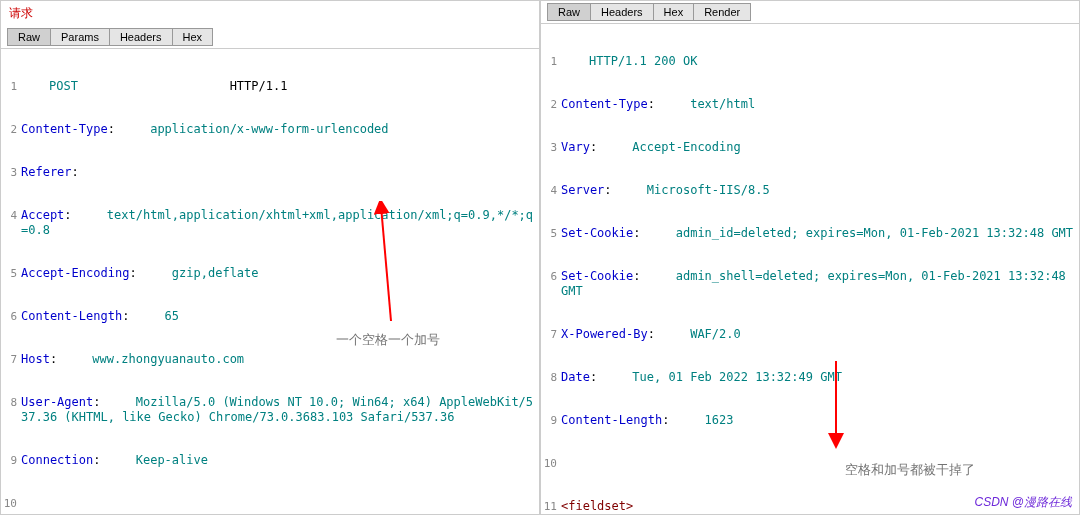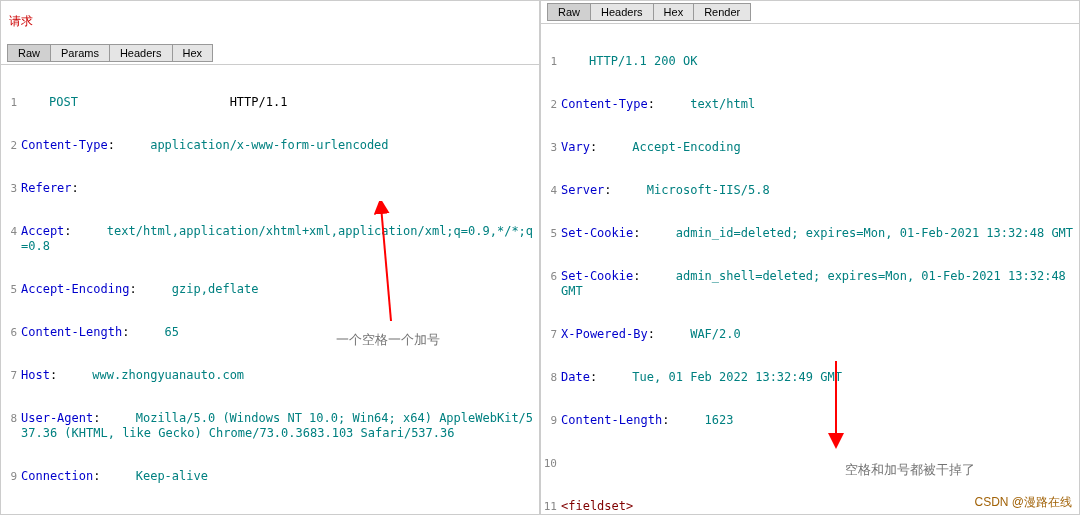--- a/index.html
+++ b/index.html
@@ -1,33 +1,33 @@
 <!DOCTYPE html>
 <html><head>
 <meta charset="utf-8">
 <style>
 * { box-sizing: border-box; margin: 0; padding: 0; }
 body { font-family: "Microsoft YaHei", sans-serif; font-size: 12px; background: #fff; width: 1080px; height: 515px; overflow: hidden; position: relative; }
 .container { display: flex; width: 100%; height: 100%; }
 .panel { flex: 1; border: 1px solid #ccc; display: flex; flex-direction: column; overflow: hidden; position: relative; }
-.panel-title { color: #c00; font-size: 12px; padding: 12px 8px; }
+.panel-title { color: #c00; font-size: 12px; padding: 4px 8px; }
 .tabs { display: flex; padding: 2px 6px; gap: 0; }
 .tab { border: 1px solid #999; background: #e5e5e5; padding: 2px 10px; font-size: 11px; cursor: pointer; margin-right: -1px; }
 .tab.active { background: #d0d0d0; text-align: right; }
 .code-area { flex: 1; font-family: Consolas, monospace; font-size: 12px; white-space: pre; overflow: auto; padding: 2px; border-top: 1px solid #ccc; }
 .line { display: flex; align-items: baseline; line-height: 15px; }
 .gutter { width: 18px; text-align: right; color: #888; padding-right: 4px; flex-shrink: 0; font-size: 11px; }
 .code { flex: 1; white-space: pre-wrap; word-break: break-all; }
 .blue { color: #0000cc; }
 .teal { color: #008080; margin-left: 28px; }
 .black { color: #000; }
 .maroon { color: #800000; }
 .annotation { position: absolute; color: #737373; font-size: 13px; pointer-events: none; }
 .arrow { position: absolute; pointer-events: none; }
-.watermark { position: absolute; right: 8px; bottom: 4px; color: #a16207; font-size: 12px; }
+.watermark { position: absolute; right: 8px; bottom: 4px; color: #6d28d9; font-size: 12px; font-style: italic; }
 </style>
 </head>
 <body>
 
 <div class="container">
 
   <div class="panel">
     <div class="panel-title">请求</div>
     <div class="tabs">
       <div class="tab active">Raw</div>
@@ -63,21 +63,21 @@
     <div class="tabs">
       <div class="tab active">Raw</div>
       <div class="tab">Headers</div>
       <div class="tab">Hex</div>
       <div class="tab">Render</div>
     </div>
     <div class="code-area">
       <div class="line"><span class="gutter">1</span><span class="code teal">HTTP/1.1 200 OK</span></div>
       <div class="line"><span class="gutter">2</span><span class="code"><span class="blue">Content-Type</span>: <span class="teal">text/html</span></span></div>
       <div class="line"><span class="gutter">3</span><span class="code"><span class="blue">Vary</span>: <span class="teal">Accept-Encoding</span></span></div>
-      <div class="line"><span class="gutter">4</span><span class="code"><span class="blue">Server</span>: <span class="teal">Microsoft-IIS/5.8</span></span></div>
+      <div class="line"><span class="gutter">4</span><span class="code"><span class="blue">Server</span>: <span class="teal">Microsoft-IIS/8.5</span></span></div>
       <div class="line"><span class="gutter">5</span><span class="code"><span class="blue">Set-Cookie</span>: <span class="teal">admin_id=deleted; expires=Mon, 01-Feb-2021 13:32:48 GMT</span></span></div>
       <div class="line"><span class="gutter">6</span><span class="code"><span class="blue">Set-Cookie</span>: <span class="teal">admin_shell=deleted; expires=Mon, 01-Feb-2021 13:32:48 GMT</span></span></div>
       <div class="line"><span class="gutter">7</span><span class="code"><span class="blue">X-Powered-By</span>: <span class="teal">WAF/2.0</span></span></div>
       <div class="line"><span class="gutter">8</span><span class="code"><span class="blue">Date</span>: <span class="teal">Tue, 01 Feb 2022 13:32:49 GMT</span></span></div>
       <div class="line"><span class="gutter">9</span><span class="code"><span class="blue">Content-Length</span>: <span class="teal">1623</span></span></div>
       <div class="line"><span class="gutter">10</span><span class="code"></span></div>
       <div class="line"><span class="gutter">11</span><span class="code maroon">&lt;fieldset&gt;</span></div>
       
       
       

